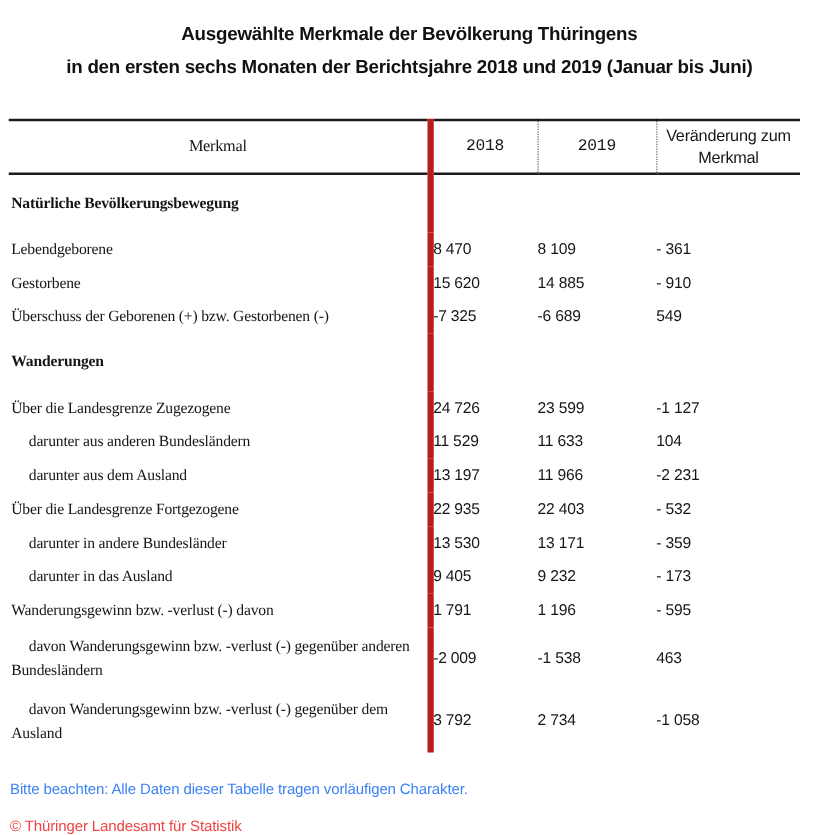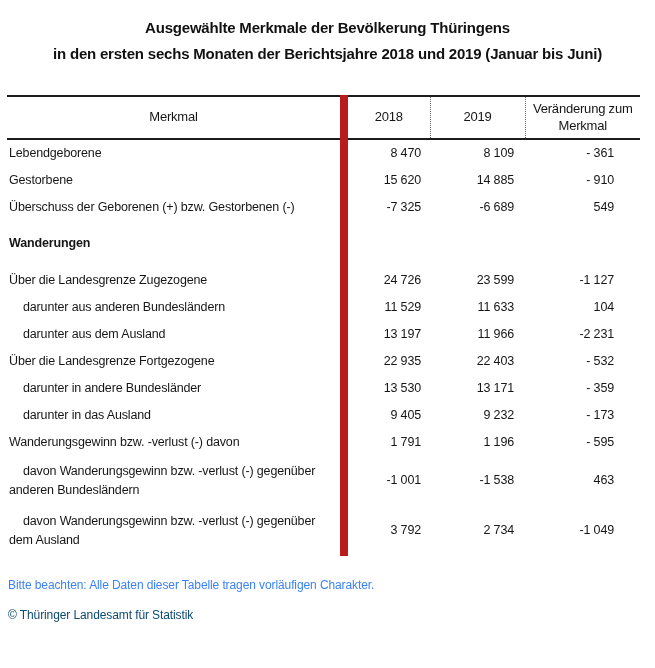--- a/index.html
+++ b/index.html
@@ -44,59 +44,59 @@
     font-weight: normal;
     font-size: 13px;
     letter-spacing: -0.2px;
     height: 37px;
     vertical-align: middle;
     text-align: center;
     padding: 2px 6px;
     line-height: 1.25;
     border-bottom: 2px solid #1c1c1c;
   }
-  th.c1, td.c1 { border-right: 8px solid #b91c1c; }
-  th.c2, th.c3 { border-right: 1px dotted #6a6a6a; }
+  th.c1, td.c1 { border-right: 5px solid #b91c1c; font-family: Liberation Serif, serif; }
+  th.c2, th.c3 { border-right: 1px dotted #6a6a6a; font-family: Liberation Mono, monospace; }
 
   tbody td {
     font-size: 12.5px;
     letter-spacing: -0.15px;
     padding: 0;
     vertical-align: middle;
     line-height: 1.55;
   }
   tr.section td {
     font-weight: bold;
     height: 46px;
   }
   tr.data td { height: 27px; }
   tr.data.tall td { height: 50px; }
 
   td.label { padding-left: 2px; padding-right: 4px; }
   td.label.indent { text-indent: 14px; }
   td.num {
-    text-align: right;
+    text-align: left;
     font-variant-numeric: tabular-nums;
     white-space: pre;
   }
   td.c2.num { padding-right: 9px; }
   td.c3.num { padding-right: 11px; }
   td.c4.num { padding-right: 26px; }
 
   .footnote {
     font-size: 12px;
     letter-spacing: -0.1px;
     margin: 22px 0 0 8px;
     color: #3b82f6;
   }
   .copyright {
     font-size: 12px;
     letter-spacing: -0.1px;
     margin: 16px 0 0 8px;
-    color: #0c4a6e;
+    color: #ef4444;
   }
 </style>
 </head>
 <body>
 
 <div class="page">
 
   <div class="title-block">
     <div>Ausgewählte Merkmale der Bevölkerung Thüringens</div>
     <div>in den ersten sechs Monaten der Berichtsjahre 2018 und 2019 (Januar bis Juni)</div>
@@ -111,20 +111,26 @@
     </colgroup>
     <thead>
       <tr>
         <th class="c1">Merkmal</th>
         <th class="c2">2018</th>
         <th class="c3">2019</th>
         <th class="c4">Veränderung zum Merkmal</th>
       </tr>
     </thead>
     <tbody>
+        <tr class="section">
+      <td class="c1 label">Natürliche Bevölkerungsbewegung</td>
+      <td class="c2 num"></td>
+      <td class="c3 num"></td>
+      <td class="c4 num"></td>
+    </tr>
         <tr class="data">
       <td class="c1 label">Lebendgeborene</td>
       <td class="c2 num">8 470</td>
       <td class="c3 num">8 109</td>
       <td class="c4 num">- 361</td>
     </tr>
         <tr class="data">
       <td class="c1 label">Gestorbene</td>
       <td class="c2 num">15 620</td>
       <td class="c3 num">14 885</td>
@@ -179,29 +185,29 @@
       <td class="c4 num">- 173</td>
     </tr>
         <tr class="data">
       <td class="c1 label">Wanderungsgewinn bzw. -verlust (-) davon</td>
       <td class="c2 num">1 791</td>
       <td class="c3 num">1 196</td>
       <td class="c4 num">- 595</td>
     </tr>
         <tr class="data tall">
       <td class="c1 label indent">davon Wanderungsgewinn bzw. -verlust (-) gegenüber anderen Bundesländern</td>
-      <td class="c2 num">-1 001</td>
+      <td class="c2 num">-2 009</td>
       <td class="c3 num">-1 538</td>
       <td class="c4 num">463</td>
     </tr>
         <tr class="data tall">
       <td class="c1 label indent">davon Wanderungsgewinn bzw. -verlust (-) gegenüber dem Ausland</td>
       <td class="c2 num">3 792</td>
       <td class="c3 num">2 734</td>
-      <td class="c4 num">-1 049</td>
+      <td class="c4 num">-1 058</td>
     </tr>
       </tbody>
   </table>
 
   <div class="footnote">Bitte beachten: Alle Daten dieser Tabelle tragen vorläufigen Charakter.</div>
   <div class="copyright">© Thüringer Landesamt für Statistik</div>
 
 </div>
 
 </body></html>

